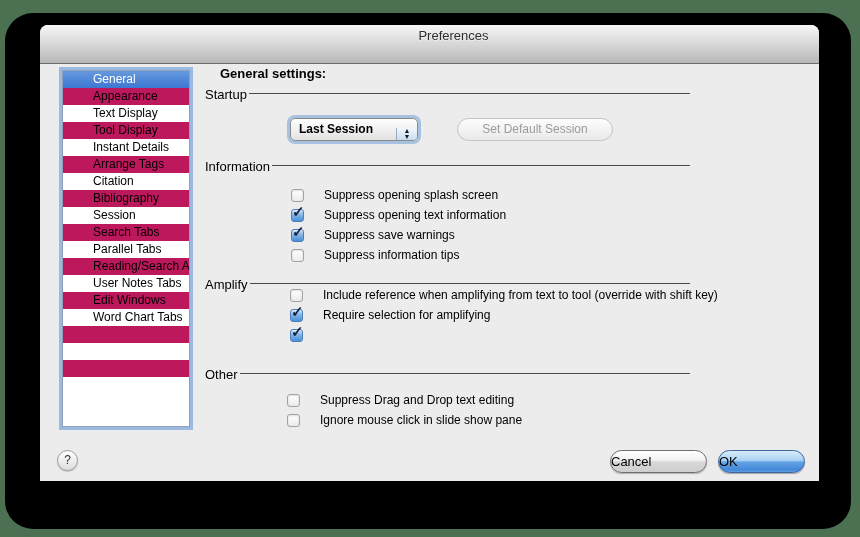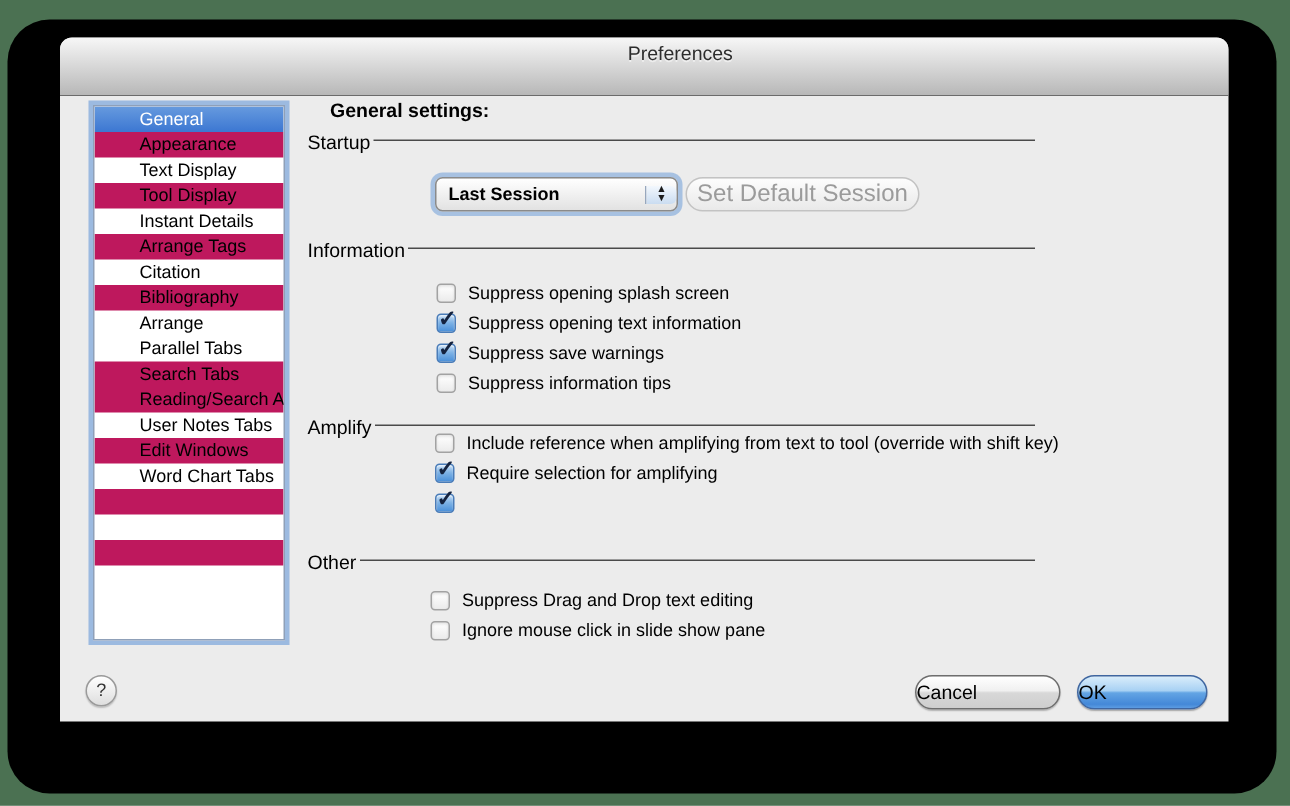--- a/index.html
+++ b/index.html
@@ -65,25 +65,25 @@
     flex: 1; border-bottom: 1px solid #4a4a4a;
     margin: 0 0 3px 2px;
   }
   .hdr-startup     { top: 61px; }
   .hdr-information { top: 133px; }
   .hdr-amplify     { top: 251px; }
   .hdr-other       { top: 341px; }
   
   .popup {
     position: absolute; left: 250px; top: 93px;
-    width: 162px; height: 23px;
+    width: 128px; height: 23px;
     border: 1px solid #8a8a8a; border-radius: 5px;
     background: linear-gradient(#ffffff, #e2e2e2);
     box-shadow: 0 0 0 3px rgba(130,170,220,0.65);
-    display: flex; align-items: center;
+    display: flex; align-items: flex-end;
     cursor: default;
   }
   .popup .value {
     flex: 1; font-size: 12px; font-weight: 600;
     line-height: 21px; padding-left: 8px; color: #000;
     overflow: hidden; white-space: nowrap;
   }
   .popup .stepper {
     width: 21px;
     border-left: 1px solid #97a7bd;
@@ -93,21 +93,21 @@
     align-items: center; justify-content: center;
   }
   .popup .stepper span {
     font-size: 7px; line-height: 6px; color: #1c1c1c;
   }
   .btn-disabled {
     position: absolute; left: 417px; top: 93px;
     width: 156px; height: 23px;
     border: 1px solid #c3c3c3; border-radius: 12px;
     background: linear-gradient(#fdfdfd, #e9e9e9);
-    font-size: 16px; color: #9b9b9b;
+    font-size: 12px; color: #9b9b9b;
     text-align: center; line-height: 21px;
   }
   
   .check-group { position: absolute; }
   .grp-information { left: 251px; top: 160px; }
   .grp-amplify     { left: 250px; top: 260px; }
   .grp-other       { left: 247px; top: 365px; }
   .check-row {
     height: 20px; display: flex; align-items: center;
     cursor: default; white-space: nowrap;
@@ -124,21 +124,21 @@
     border-color: #4a7cb8;
     background: linear-gradient(#c6def5 0%, #7cb1e5 48%, #4a90d9 100%);
     box-shadow: inset 0 1px 1px rgba(255,255,255,0.6);
   }
   .checkbox .check {
     display: none;
     position: absolute; left: 0; top: -7px;
     font-size: 15px; font-weight: bold; color: #15233f;
   }
   .checkbox.checked .check { display: block; }
-  .check-label { margin-left: 8px; font-size: 12px; color: #000; }
+  .check-label { margin-left: 20px; font-size: 12px; color: #000; }
   
   .help-btn {
     position: absolute; left: 17px; top: 425px;
     width: 21px; height: 21px;
     border: 1px solid #9a9a9a; border-radius: 50%;
     background: linear-gradient(#ffffff, #dedede);
     font-size: 12px; color: #333; font-weight: 500;
     text-align: center; line-height: 19px;
     box-shadow: 0 1px 1px rgba(0,0,0,0.2);
   }
@@ -173,23 +173,23 @@
 
   <div class="sidebar">
     <div class="row selected">General</div>
     <div class="row alt">Appearance</div>
     <div class="row">Text Display</div>
     <div class="row alt">Tool Display</div>
     <div class="row">Instant Details</div>
     <div class="row alt">Arrange Tags</div>
     <div class="row">Citation</div>
     <div class="row alt">Bibliography</div>
-    <div class="row">Arrange</div>
+    <div class="row">Session</div>
+    <div class="row alt">Search Tabs</div>
     <div class="row">Parallel Tabs</div>
-    <div class="row alt">Search Tabs</div>
     <div class="row alt">Reading/Search All</div>
     <div class="row">User Notes Tabs</div>
     <div class="row alt">Edit Windows</div>
     <div class="row">Word Chart Tabs</div>
     <div class="row alt"></div>
     <div class="row"></div>
     <div class="row alt"></div>
     <div class="row"></div>
   </div>
 

